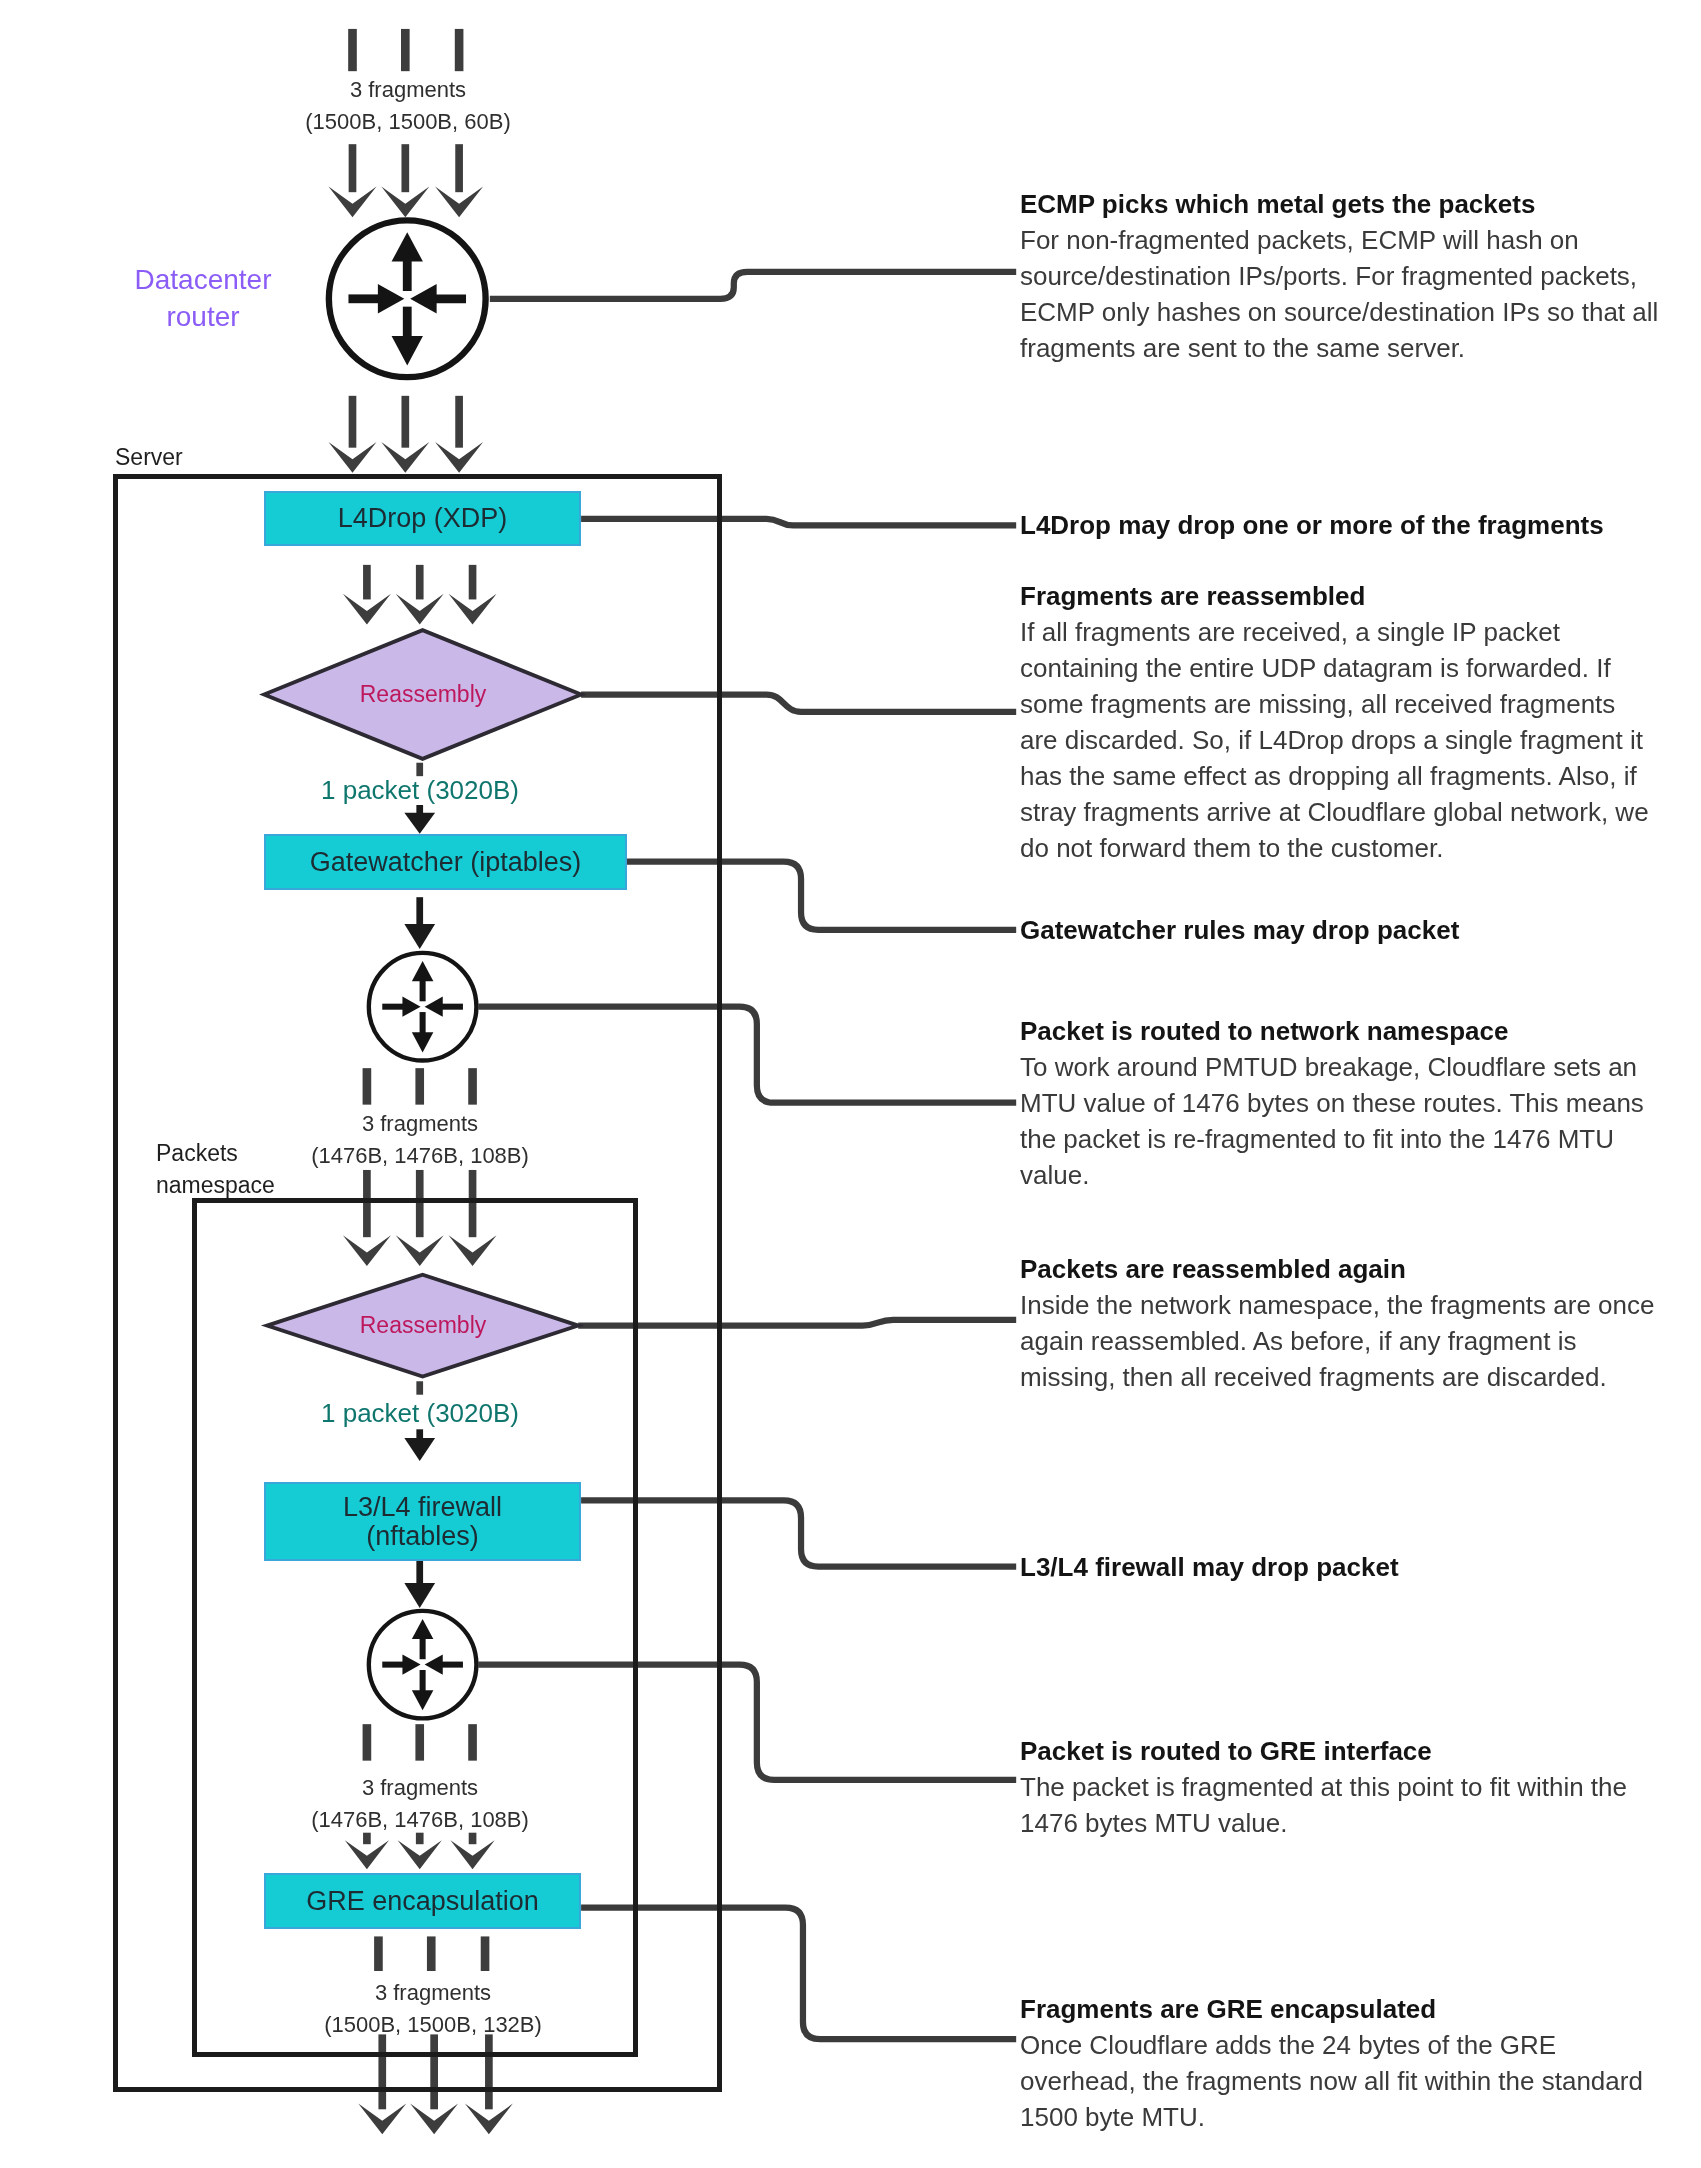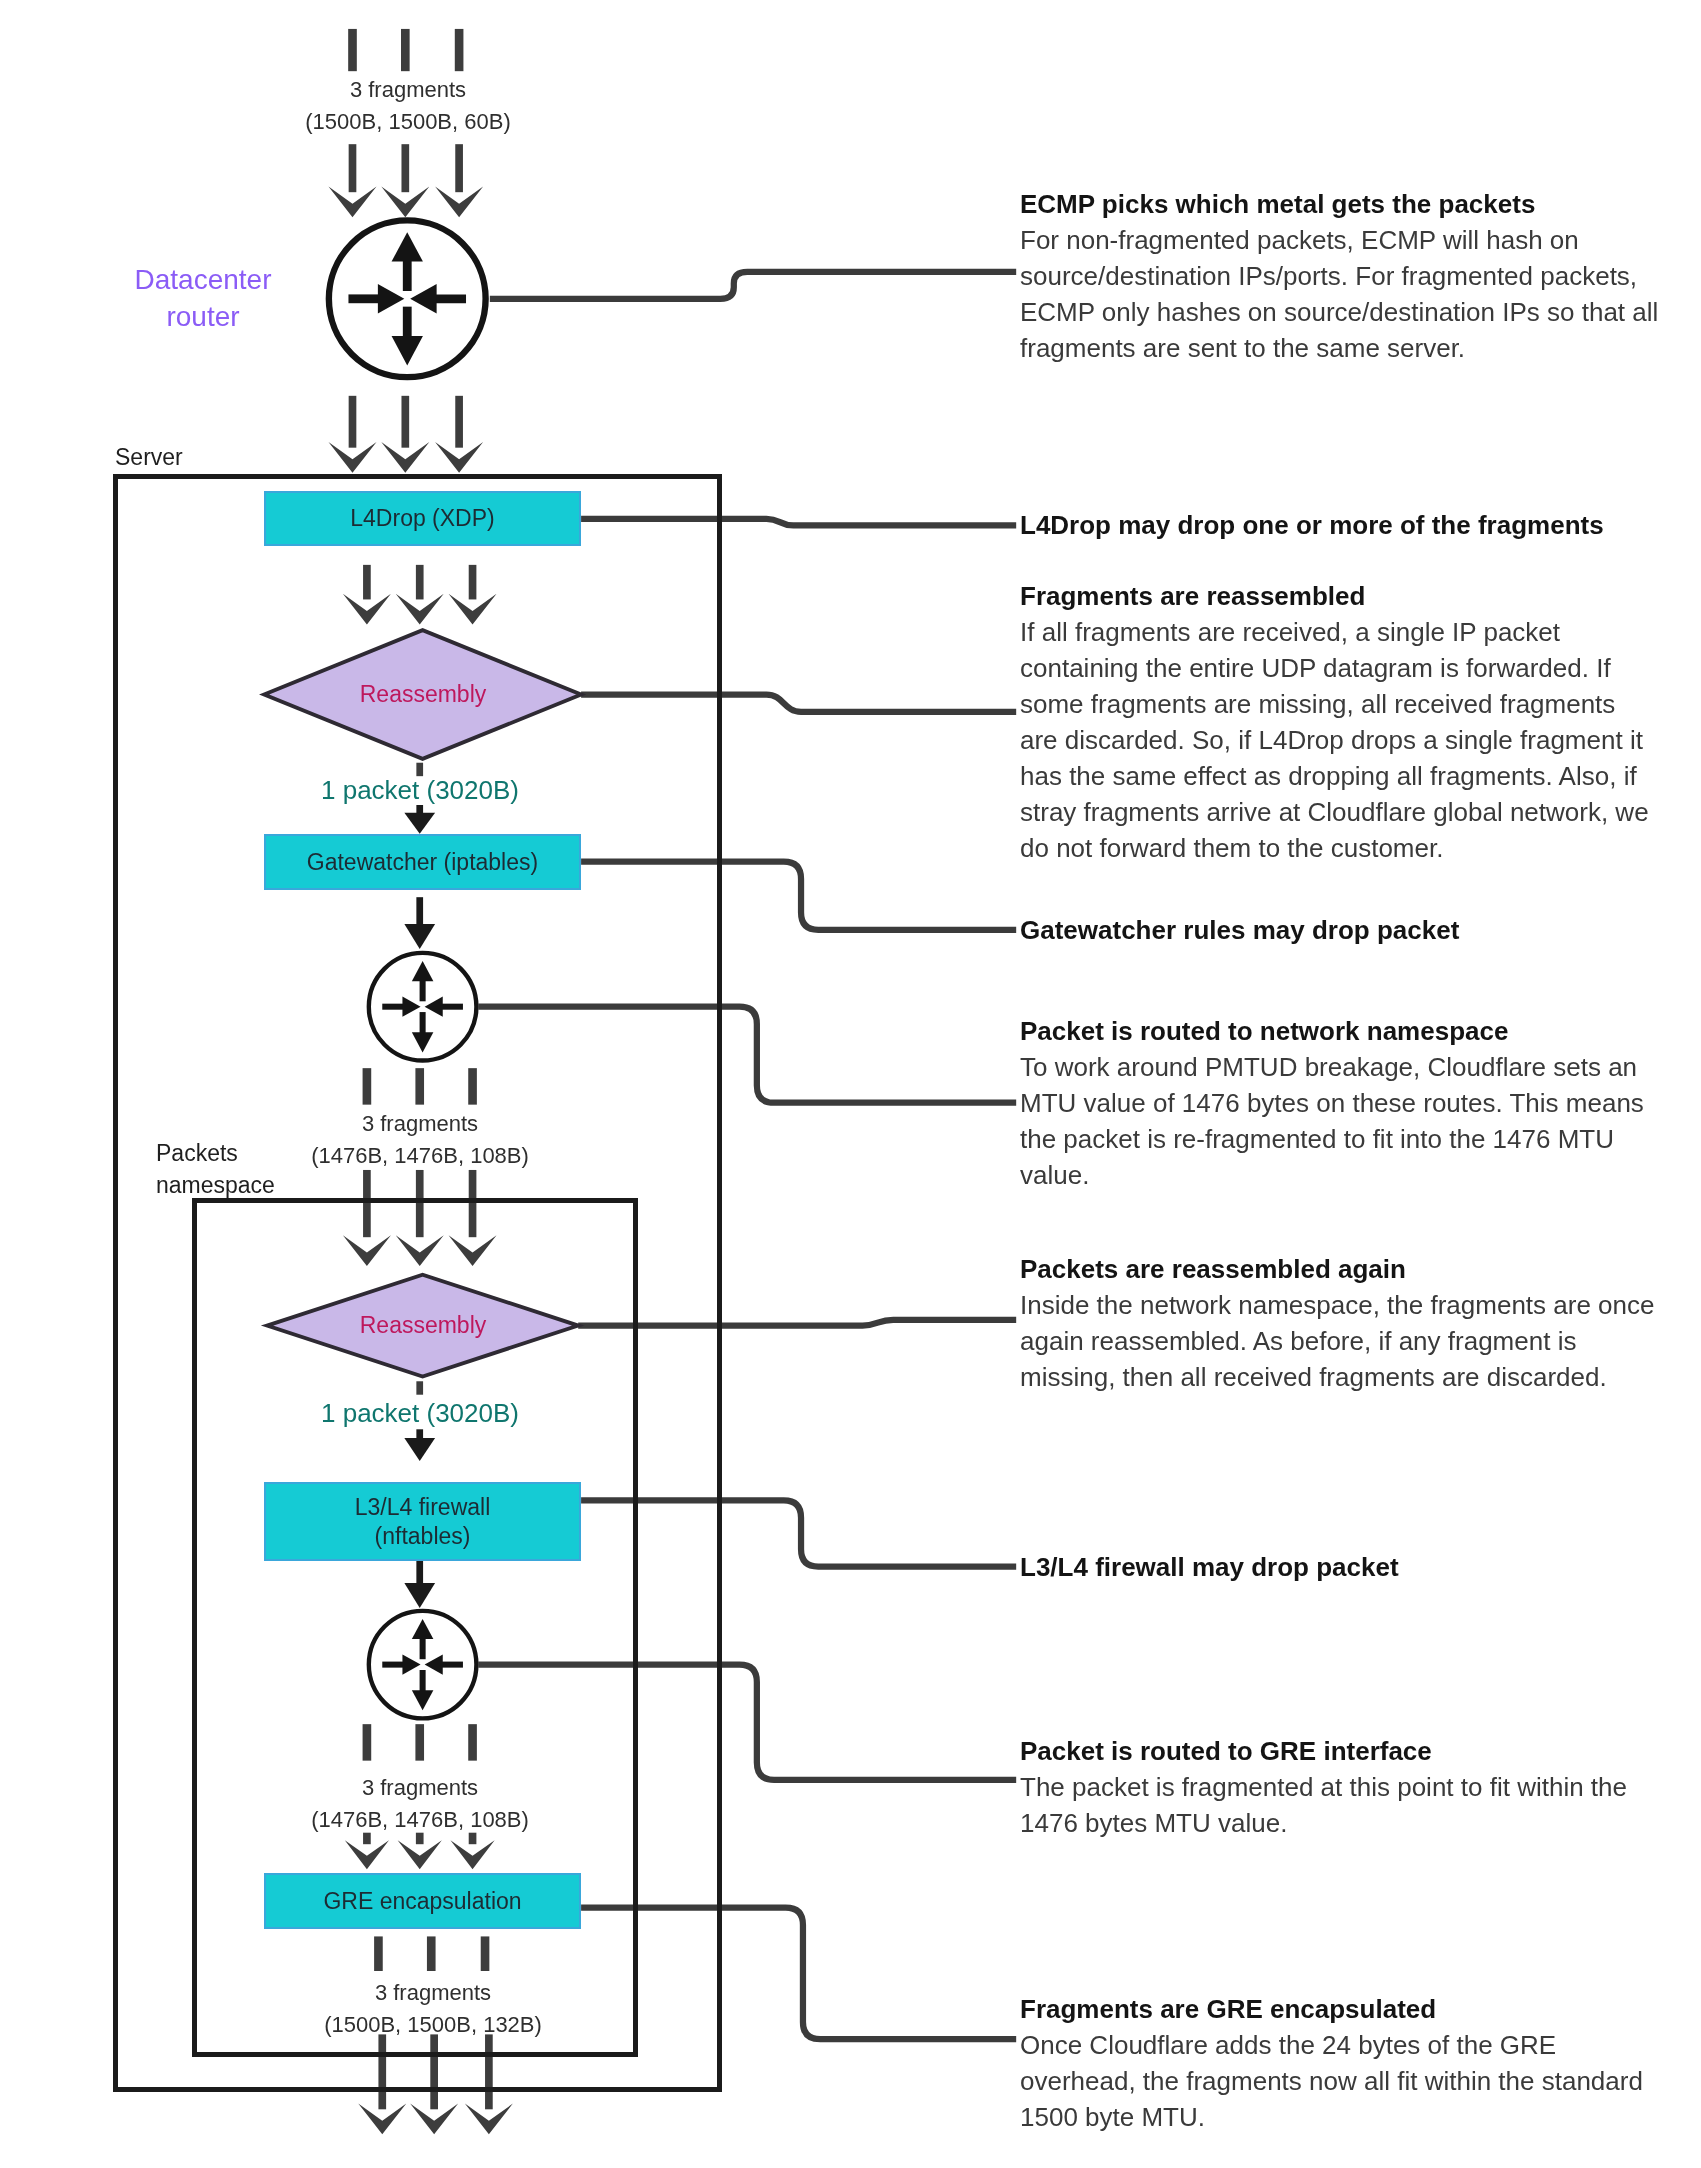--- a/index.html
+++ b/index.html
@@ -12,21 +12,21 @@
     width:1701px;height:2168px;position:relative;background:#ffffff;
     font-family:"Liberation Sans","DejaVu Sans",sans-serif;
   }
   #canvas{position:absolute;inset:0;width:1701px;height:2168px;}
   svg.layer{position:absolute;left:0;top:0;width:1701px;height:2168px;}
   .frame-box{position:absolute;border:5.8px solid var(--frame);box-sizing:border-box;background:transparent;}
   .node{
     position:absolute;box-sizing:border-box;background:var(--cyan);
     border:2.9px solid var(--cyan-border);display:flex;flex-direction:column;
     align-items:center;justify-content:center;text-align:right;
-    font-size:23px;line-height:29px;color:#1d2b33;
+    font-size:27px;line-height:29px;color:#1d2b33;
   }
   .lbl{position:absolute;color:#2f2f2f;}
   .centered{transform:translateX(-50%);text-align:center;white-space:nowrap;}
   .frag{font-size:22px;line-height:32px;}
   .packet{font-size:26px;color:#0f766e;}
   .frame-label{font-size:23px;color:#1f1f1f;}
   .big-label{font-size:28px;line-height:37px;color:#8b5cf6;text-align:center;}
   .diamond-label{font-size:23px;color:#be185d;}
   .ann{position:absolute;left:1020px;width:711px;font-size:26px;line-height:36px;color:var(--body);}
   .ann .t{font-weight:bold;color:var(--ink);}
@@ -191,21 +191,21 @@
   <div class="lbl frame-label" style="left:115px;top:444px;">Server</div>
 
   <div class="node" style="left:264px;top:491px;width:317px;height:55px;">
     <div>L4Drop (XDP)</div>
   </div>
 
   <div class="lbl centered diamond-label" style="left:423px;top:681px;">Reassembly</div>
 
   <div class="lbl centered packet" style="left:420px;top:775px;">1 packet (3020B)</div>
 
-  <div class="node" style="left:264px;top:834px;width:317px;height:56px;">
+  <div class="node" style="left:264px;top:834px;width:363px;height:56px;">
     <div>Gatewatcher (iptables)</div>
   </div>
 
   <div class="lbl centered frag" style="left:420px;top:1108px;">
     <div>3 fragments</div>
     <div>(1476B, 1476B, 108B)</div>
   </div>
 
   <div class="lbl frame-label" style="left:156px;top:1137px;line-height:32px;">
     <div>Packets</div>

